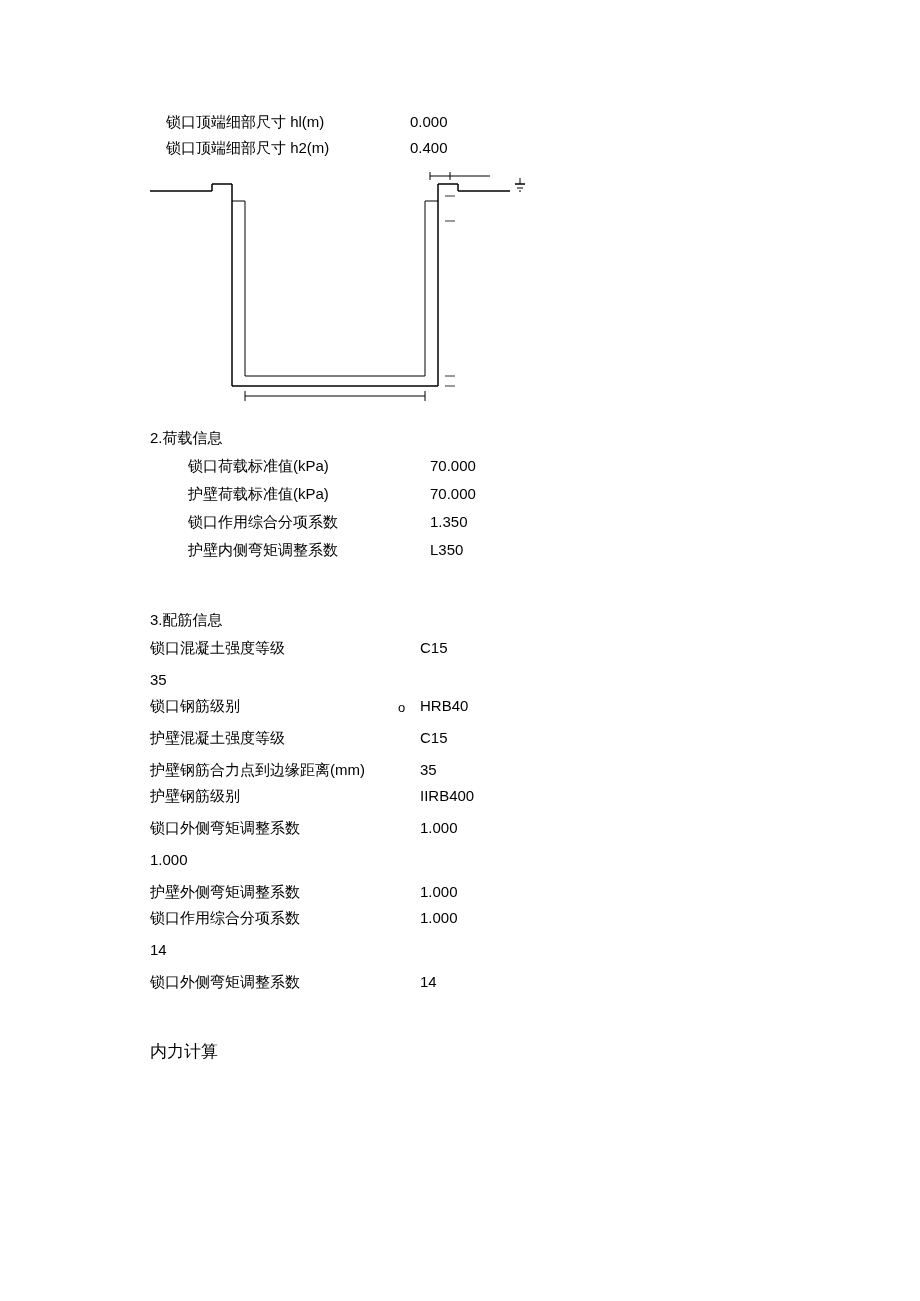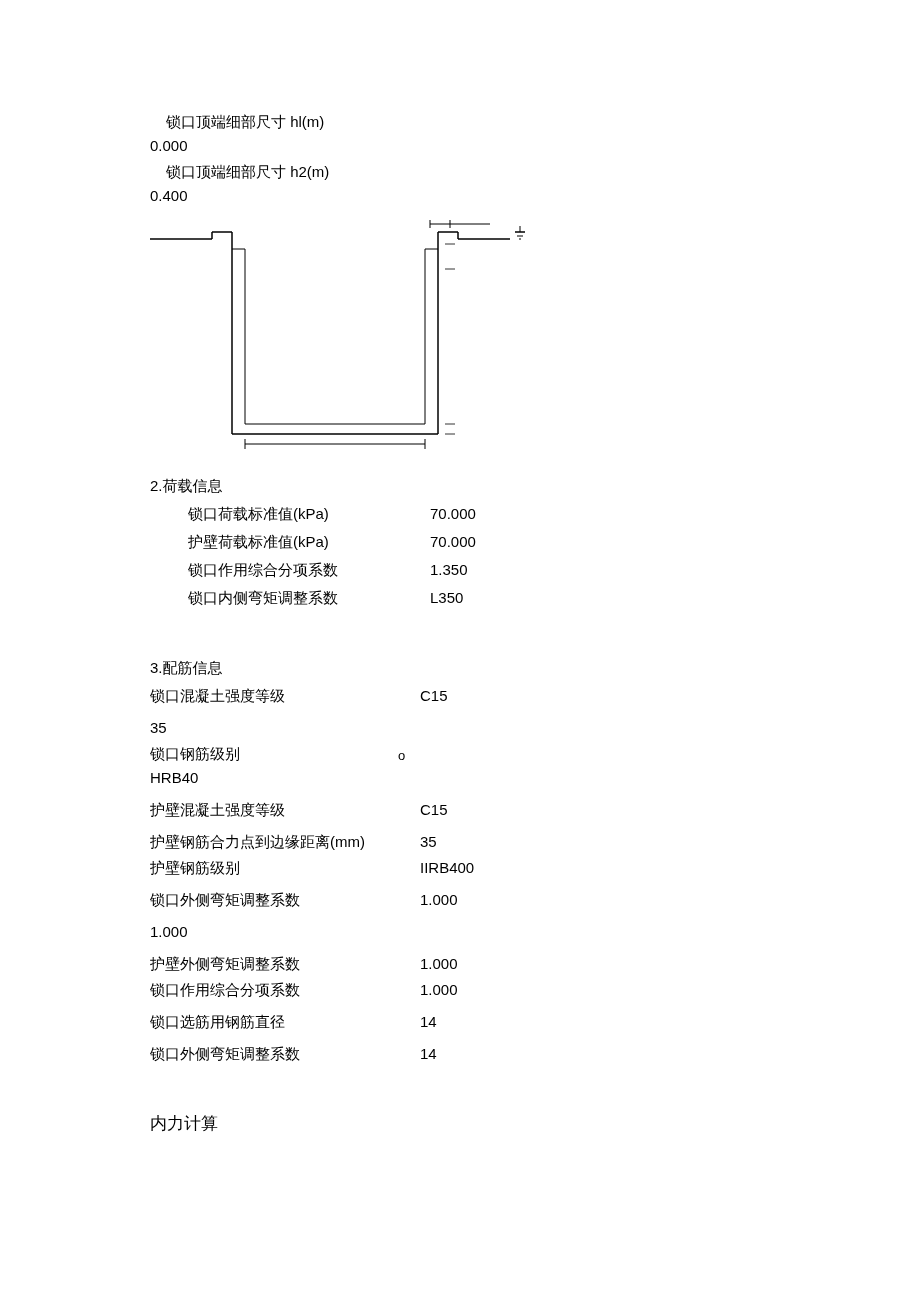--- a/index.html
+++ b/index.html
@@ -5,21 +5,21 @@
     * { box-sizing: border-box; margin: 0; padding: 0; }
     body {
       font-family: "Microsoft YaHei", SimSun, sans-serif;
       font-size: 15px;
       color: #000;
       background: #fff;
       width: 920px;
       padding: 110px 0 0 150px;
       line-height: 1.6;
     }
-    .top-row { display: flex; margin-bottom: 2px; flex-direction: column; }
+    .top-row { display: flex; margin-bottom: 2px; }
     .top-label { width: 260px; padding-left: 16px; }
     .top-value { }
     
     .diagram-wrap { position: relative; width: 440px; height: 240px; margin: 6px 0 10px 0; }
     .diagram-svg { position: absolute; top: 0; left: 0; }
     
     .section-title { font-size: 15px; margin-top: 20px; margin-bottom: 4px; }
     
     .load-row { display: flex; margin-bottom: 4px; }
     .load-label { width: 280px; padding-left: 38px; }
@@ -100,37 +100,37 @@
 </div>
 <div class="load-row">
   <div class="load-label">护壁荷载标准值(kPa)</div>
   <div class="load-value">70.000</div>
 </div>
 <div class="load-row">
   <div class="load-label">锁口作用综合分项系数</div>
   <div class="load-value">1.350</div>
 </div>
 <div class="load-row">
-  <div class="load-label">锁口内侧弯矩调整系数</div>
+  <div class="load-label">护壁内侧弯矩调整系数</div>
   <div class="load-value">L350</div>
 </div>
 
 <div style="height:22px;"></div>
 
 <div class="section-title">3.配筋信息</div>
 
 <div class="reinf-row">
   <div class="reinf-label">锁口混凝土强度等级</div>
   <div class="reinf-value">C15</div>
 </div>
 <div class="spacer-sm"></div>
 <div class="reinf-row">
   <div class="reinf-value">35</div>
 </div>
-<div class="reinf-row" style="position:relative;flex-direction:column;">
+<div class="reinf-row" style="position:relative;">
   <div class="reinf-label">锁口钢筋级别</div>
   <div class="reinf-value">HRB40</div>
   <div class="mid-note">ᴏ</div>
 </div>
 <div class="spacer-sm"></div>
 <div class="reinf-row">
   <div class="reinf-label">护壁混凝土强度等级</div>
   <div class="reinf-value">C15</div>
 </div>
 <div class="spacer-sm"></div>
@@ -155,21 +155,20 @@
 <div class="reinf-row">
   <div class="reinf-label">护壁外侧弯矩调整系数</div>
   <div class="reinf-value">1.000</div>
 </div>
 <div class="reinf-row">
   <div class="reinf-label">锁口作用综合分项系数</div>
   <div class="reinf-value">1.000</div>
 </div>
 <div class="spacer-sm"></div>
 <div class="reinf-row">
-  <div class="reinf-label">锁口选筋用钢筋直径</div>
   <div class="reinf-value">14</div>
 </div>
 <div class="spacer-sm"></div>
 <div class="reinf-row">
   <div class="reinf-label">锁口外侧弯矩调整系数</div>
   <div class="reinf-value">14</div>
 </div>
 
 <div class="footer-title">内力计算</div>
 

